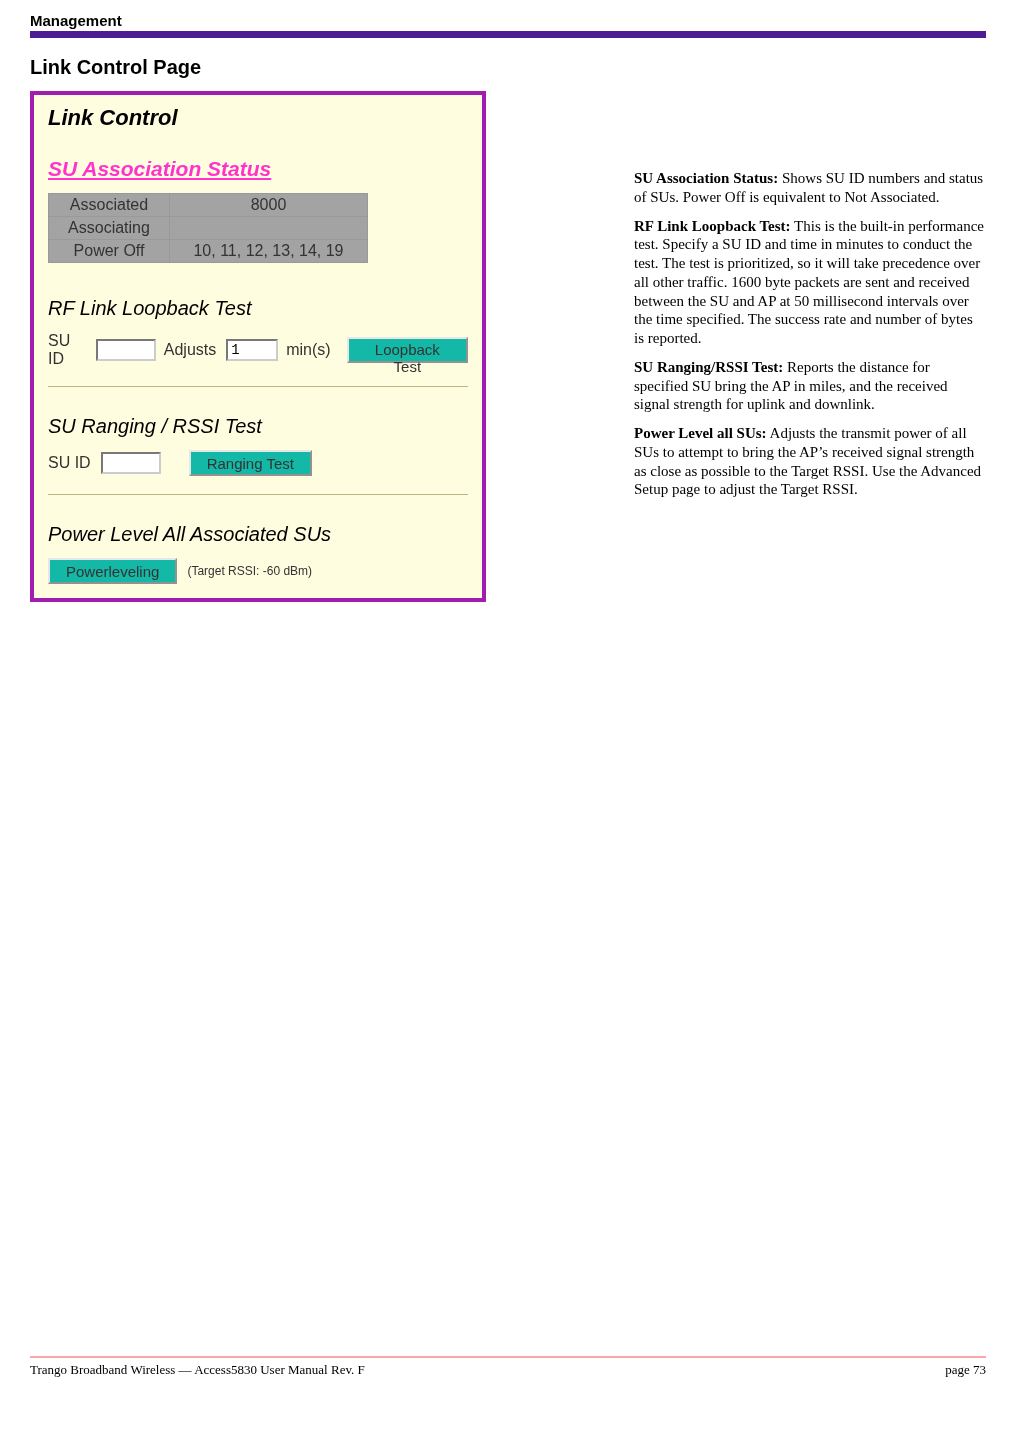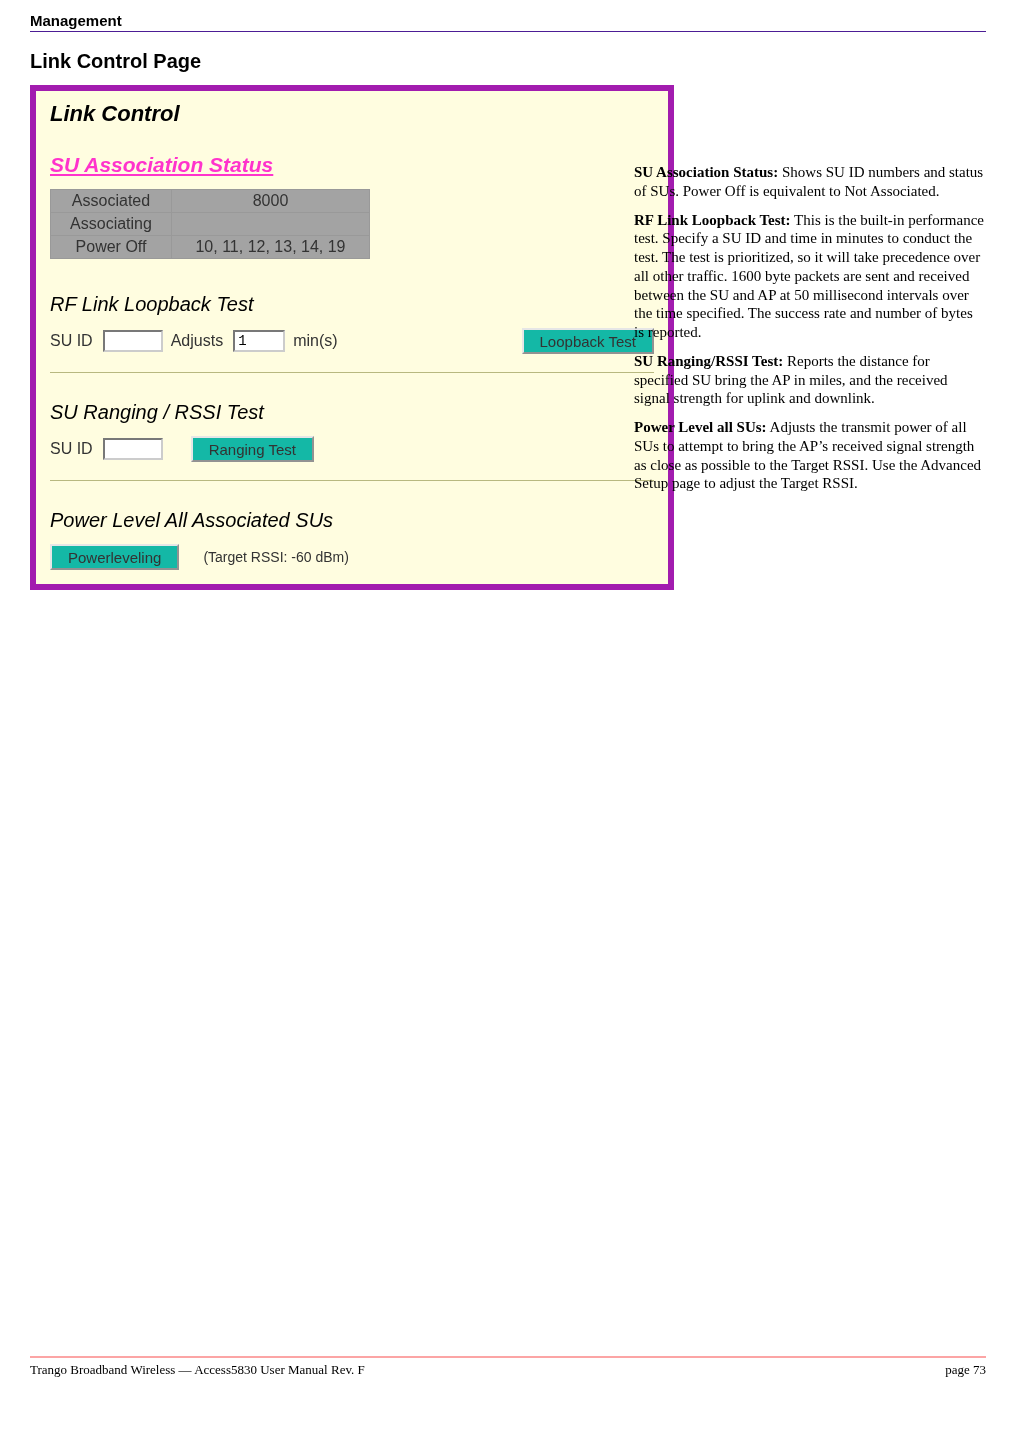--- a/index.html
+++ b/index.html
@@ -15,21 +15,21 @@
     padding: 12px 30px 18px 30px;
     min-height: 1390px;
     position: relative;
     box-sizing: border-box;
   }
   .page-header {
     font-family: Verdana, Arial, sans-serif;
     font-weight: bold;
     font-size: 15px;
     padding-bottom: 2px;
-    border-bottom: 1px solid #4c1d95;
+    border-bottom: 7px solid #4c1d95;
     margin-bottom: 18px;
   }
   .section-title {
     font-family: Verdana, Arial, sans-serif;
     font-weight: bold;
     font-size: 20px;
     margin: 6px 0 12px 0;
   }
   .columns {
     display: flex;
@@ -41,22 +41,22 @@
     padding-top: 78px;
     font-size: 15px;
     line-height: 1.25;
   }
   .right-col p { margin: 0 0 10px 0; }
   .right-col b { font-weight: bold; }
 
   
   .screenshot {
     background: #fffde0;
-    border: 6px solid #a21caf;
-    width: 644px;
+    border: 4px solid #a21caf;
+    width: 456px;
     box-sizing: border-box;
     padding: 0 0 6px 0;
     font-family: Arial, Helvetica, sans-serif;
     color: #000;
   }
   .sc-title {
     font-size: 22px;
     font-weight: bold;
     font-style: italic;
     padding: 10px 14px 26px 14px;
@@ -119,23 +119,23 @@
     padding: 2px 16px;
     height: 26px;
     box-sizing: border-box;
   }
   .hr {
     border: none;
     border-top: 1px solid #b8b880;
     margin: 0 14px 28px 14px;
   }
   .target-note {
-    font-size: 14px;
-    color: #333;
-    margin-left: 16px;
+    font-size: 12px;
+    color: #333;
+    margin-left: 2px;
   }
   .powerlevel-row {
     display: flex;
     align-items: center;
     padding: 0 14px 8px 14px;
     gap: 8px;
   }
 
   .footer {
     position: absolute;

